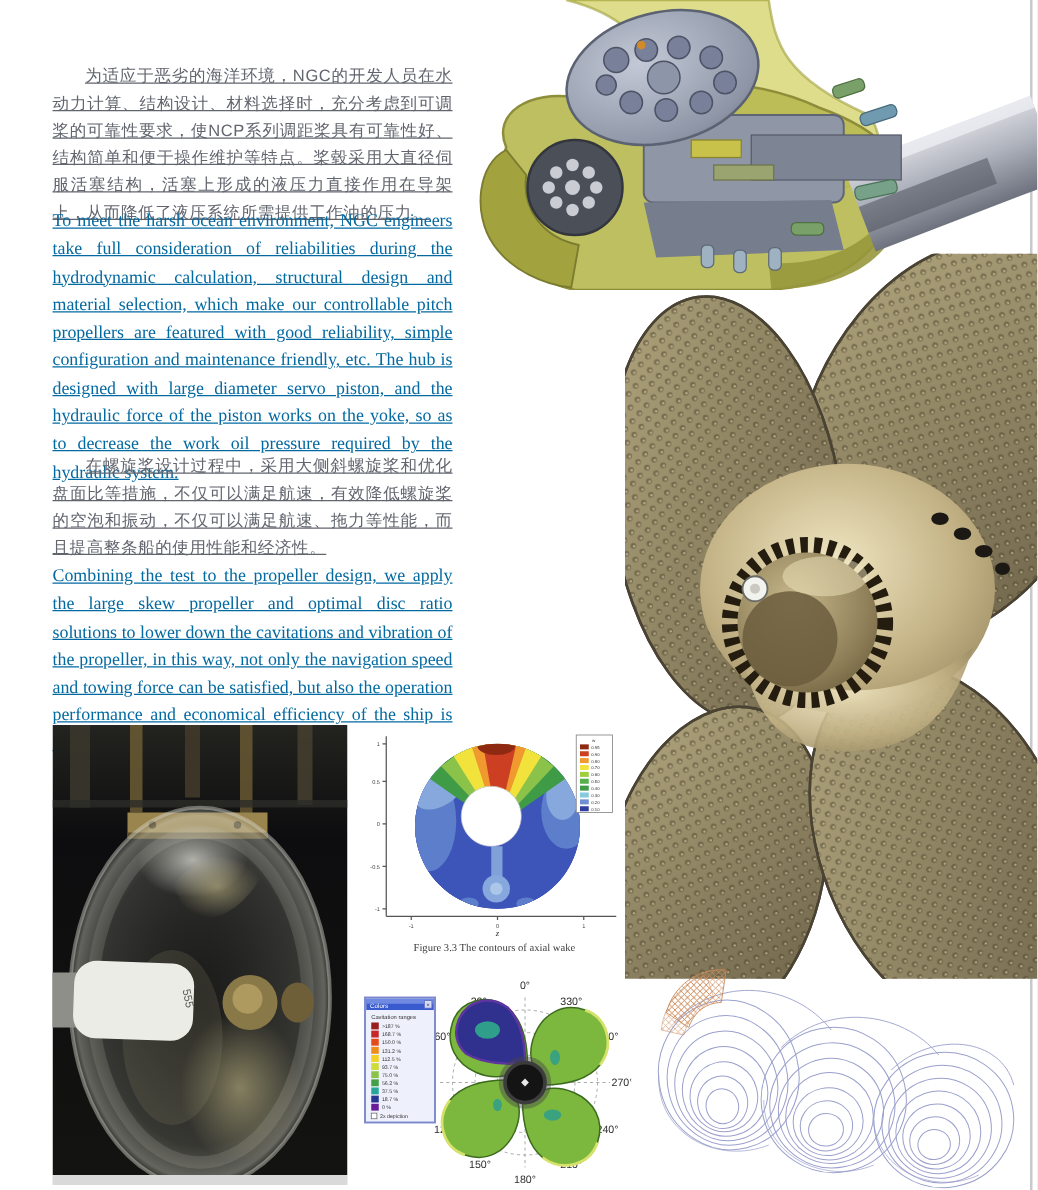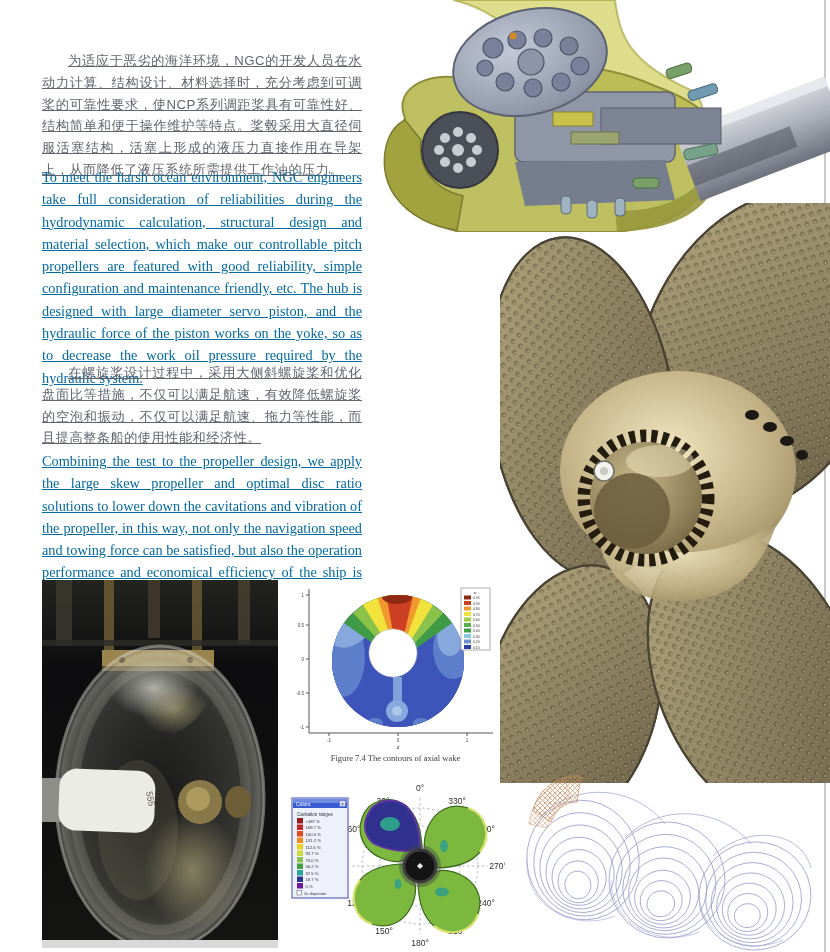--- a/index.html
+++ b/index.html
@@ -346,21 +346,21 @@
           <rect x="171" y="49" width="7" height="4" fill="#86c8dd"></rect>
             <text x="180" y="52.5">0.30</text>
           <rect x="171" y="54.5" width="7" height="4" fill="#6f8fd0"></rect>
             <text x="180" y="58">0.20</text>
           <rect x="171" y="60" width="7" height="4" fill="#2f3f9f"></rect>
             <text x="180" y="63.5">0.10</text>
         </g>
       </g>
     </svg>
   </div>
-  <div id="contour-caption">Figure 7.4    The contours of axial wake</div>
+  <div id="contour-caption">Figure 3.3    The contours of axial wake</div>
 
   <div class="fig" id="fig-polar">
     <svg width="215" height="174" viewBox="0 0 215 174">
 
       <g fill="none" stroke="#8f8f8f" stroke-width="0.6" stroke-dasharray="2.5 2.5">
         <circle cx="130" cy="88" r="22"></circle>
           <circle cx="130" cy="88" r="40"></circle>
           <circle cx="130" cy="88" r="58"></circle>
         <line x1="130" y1="20" x2="130" y2="156"></line>
           <line x1="62" y1="88" x2="198" y2="88"></line>

